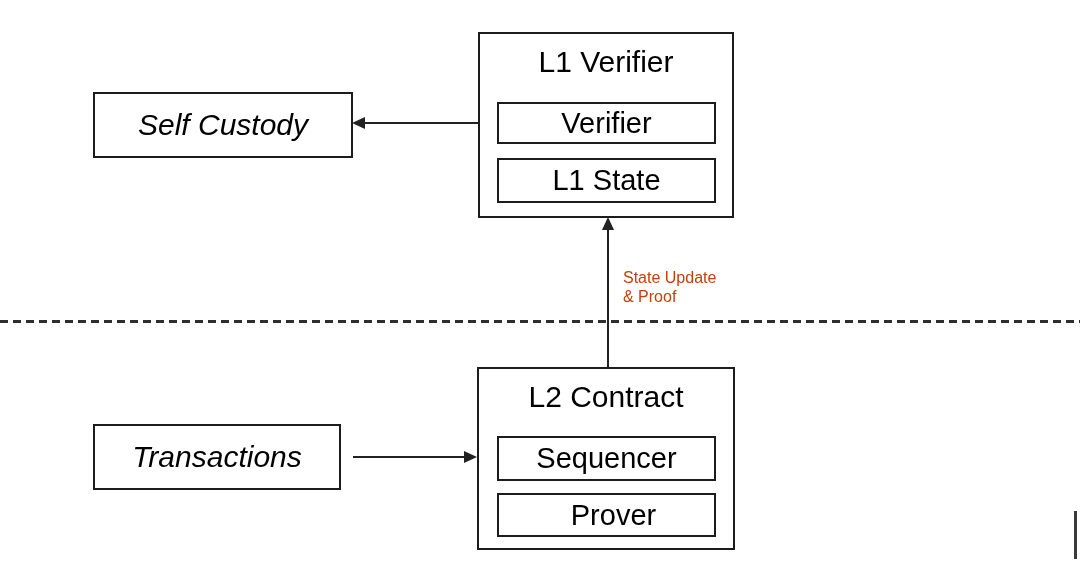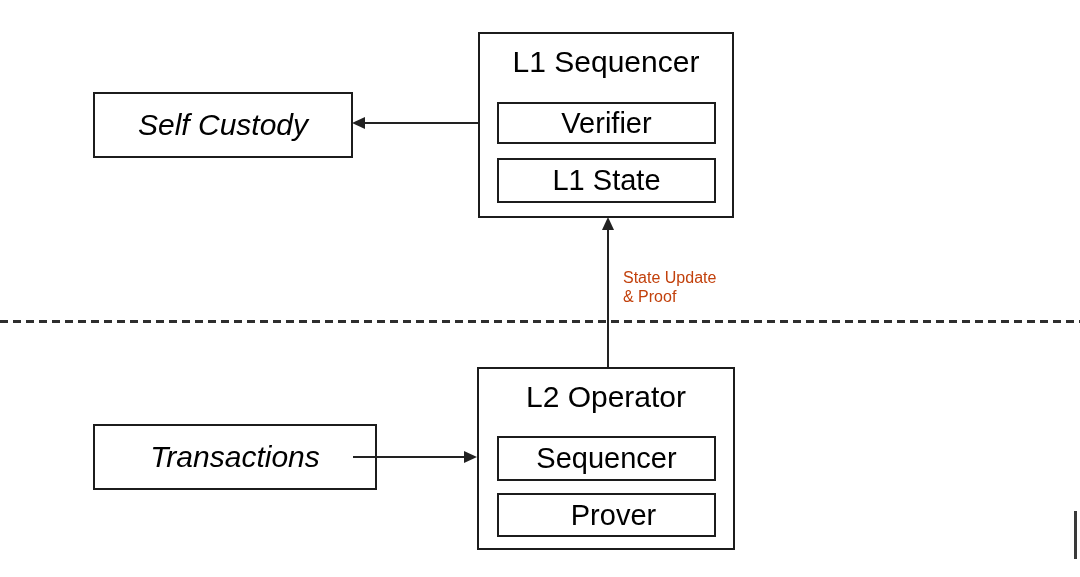--- a/index.html
+++ b/index.html
@@ -79,21 +79,21 @@
       #2e2e2e 0px, #2e2e2e 8px,
       transparent 8px, transparent 13px);
   }
   #self-custody   { left: 93px;  top: 92px;  width: 260px; height: 66px; }
   #l1-contract    { left: 478px; top: 32px;  width: 256px; height: 186px; }
   #verifier       { left: 497px; top: 90px;  width: 219px; height: 42px; }
   #l1-state       { left: 497px; top: 146px; width: 219px; height: 45px; text-align: right; }
   #l2-operator    { left: 477px; top: 367px; width: 258px; height: 183px; }
   #sequencer      { left: 497px; top: 424px; width: 219px; height: 45px; }
   #prover         { left: 497px; top: 481px; width: 219px; height: 44px; padding-left: 14px; }
-  #transactions   { left: 93px;  top: 424px; width: 284px; height: 66px; align-items: center; }
+  #transactions   { left: 93px;  top: 424px; width: 248px; height: 66px; align-items: center; }
   #arrow1-shaft   { left: 362px; top: 122px; width: 116px; }
   #arrow1-head    { left: 352px; top: 117px; }
   #arrow2-shaft   { left: 353px; top: 456px; width: 114px; }
   #arrow2-head    { left: 464px; top: 451px; }
   #arrow3-shaft   { left: 607px; top: 229px; height: 138px; }
   #arrow3-head    { left: 602px; top: 217px; }
   #right-edge-bar {
     position: absolute;
     left: 1074px;
     top: 511px;
@@ -105,21 +105,21 @@
 </head>
 <body>
 
 <div id="canvas">
 
   <div class="box simple-box" id="self-custody">
     <span>Self Custody</span>
   </div>
 
   <div class="box container-box" id="l1-contract">
-    <div class="box-title">L1 Sequencer</div>
+    <div class="box-title">L1 Verifier</div>
   </div>
   <div class="box inner-box" id="verifier">
     <span>Verifier</span>
   </div>
   <div class="box inner-box" id="l1-state">
     <span>L1 State</span>
   </div>
 
   <div class="shaft-h" id="arrow1-shaft"></div>
   <div class="arrowhead left" id="arrow1-head"></div>
@@ -129,21 +129,21 @@
   <div id="arrow-label">State Update
 &amp; Proof</div>
 
   <div id="divider"></div>
 
   <div class="box simple-box" id="transactions">
     <span>Transactions</span>
   </div>
 
   <div class="box container-box" id="l2-operator">
-    <div class="box-title">L2 Operator</div>
+    <div class="box-title">L2 Contract</div>
   </div>
   <div class="box inner-box" id="sequencer">
     <span>Sequencer</span>
   </div>
   <div class="box inner-box" id="prover">
     <span>Prover</span>
   </div>
 
   <div class="shaft-h" id="arrow2-shaft"></div>
   <div class="arrowhead right" id="arrow2-head"></div>

